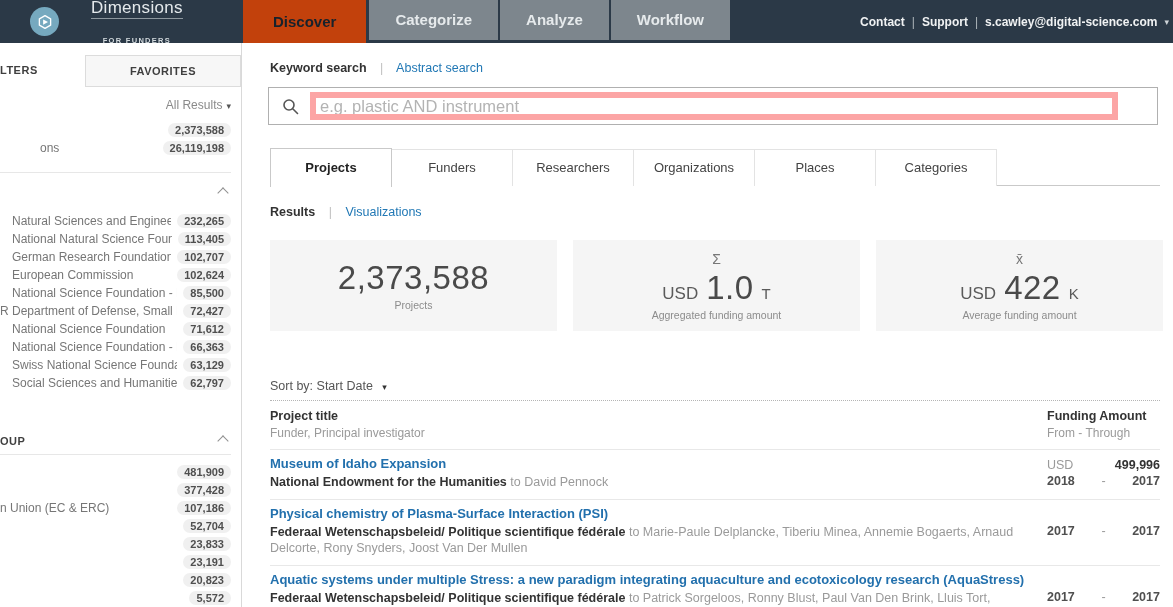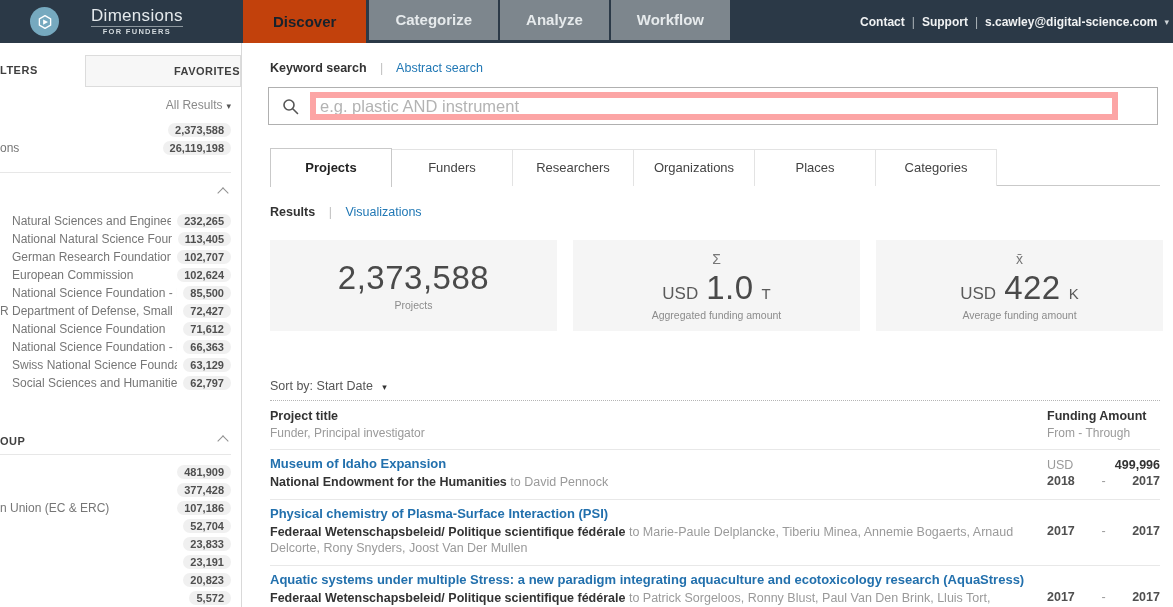--- a/index.html
+++ b/index.html
@@ -8,46 +8,46 @@
          font-family:"Liberation Sans","DejaVu Sans",sans-serif; color:#333; }
 
   
   .topbar { position:absolute; left:0; top:0; width:1173px; height:43px; background:#2b3947; }
   .logo-block { position:absolute; left:0; top:0; width:243px; height:43px;
                 display:flex; align-items:center; padding-left:30px;gap:22px; }
   .logo-circle { width:29px; height:29px; border-radius:50%; background:#76a9bf;
                  display:flex; align-items:center; justify-content:center; margin-right:10px; flex:0 0 auto; }
   .logo-title { font-size:17px; color:#e4e9ec; letter-spacing:.3px; line-height:17px; }
   .logo-sub { font-size:7.5px; font-weight:700; color:#d3dade; letter-spacing:1.3px;
-              border-top:1px solid #8d979e; margin-top:2px; padding-top:0; text-align:center; }
+              border-top:1px solid #8d979e; margin-top:2px; padding-top:17px; text-align:center; }
   .nav { position:absolute; left:243px; top:0; height:43px; display:flex; align-items:flex-start; }
   .nav-tab { height:40px; line-height:40px; padding:0 26px; background:#7d868d; color:#e6eaec;
              font-size:15px; font-weight:600; margin-right:2px; white-space:nowrap; }
   .nav-tab.active { background:#c2410c; color:#16222c; height:43px; line-height:43px;
                     font-weight:700; margin-right:3px; padding:0 30px; }
   .user-links { position:absolute; right:4px; top:0; height:43px; display:flex; align-items:center;
                 gap:7px; font-size:12px; color:#f0f2f3; font-weight:600; }
   .user-links .sep { color:#aeb6bb; font-weight:400; }
   .user-caret { font-size:9px; color:#cdd3d7; }
 
   
   .sidebar { position:absolute; left:0; top:43px; width:242px; height:564px; background:#fff;
              border-right:1px solid #d9d9d9; }
   .filters-label { position:absolute; left:0; top:21px; font-size:11px; font-weight:700;
                    color:#3f3f3f; letter-spacing:.5px; }
   .favorites-box { position:absolute; left:85px; right:0; top:12px; height:32px; background:#f7f7f7;
-                   border:1px solid #dcdcdc; text-align:right; line-height:30px; font-size:11px;
+                   border:1px solid #dcdcdc; text-align:center; line-height:30px; font-size:11px;
                    font-weight:700; color:#3f3f3f; letter-spacing:.5px; }
   .all-results { position:absolute; right:10px; top:55px; font-size:12px; color:#8a8a8a; }
   .all-results .caret { font-size:9px; color:#555; margin-left:4px; }
   .pill { background:#f0f0f0; border-radius:8px; padding:1px 7px; font-size:11px; font-weight:700;
           color:#4f4f4f; white-space:nowrap; }
   .summary { position:absolute; left:0; right:10px; top:78px; }
   .srow { height:18px; display:flex; align-items:center; justify-content:space-between; }
-  .sum-label { font-size:12px; color:#767676; }
+  .sum-label { font-size:12px; color:#767676;padding-left:40px; }
   .sdiv1 { position:absolute; left:0; right:10px; top:129px; border-top:1px solid #e7e7e7; }
   .sect1-head { position:absolute; right:14px; top:140px; }
   .chev-up { display:inline-block; width:8px; height:8px; border-left:1.5px solid #909090;
              border-top:1.5px solid #909090; transform:rotate(45deg); }
   .funder-list { position:absolute; left:0; right:10px; top:169px; }
   .frow { height:18px; display:flex; align-items:center; justify-content:space-between;
           padding-left:12px; position:relative; }
   .frow .edge { position:absolute; left:0; font-size:12px; color:#767676; }
   .flabel { font-size:12px; color:#767676; white-space:nowrap; overflow:hidden; flex:1 1 auto;
             margin-right:6px; }

